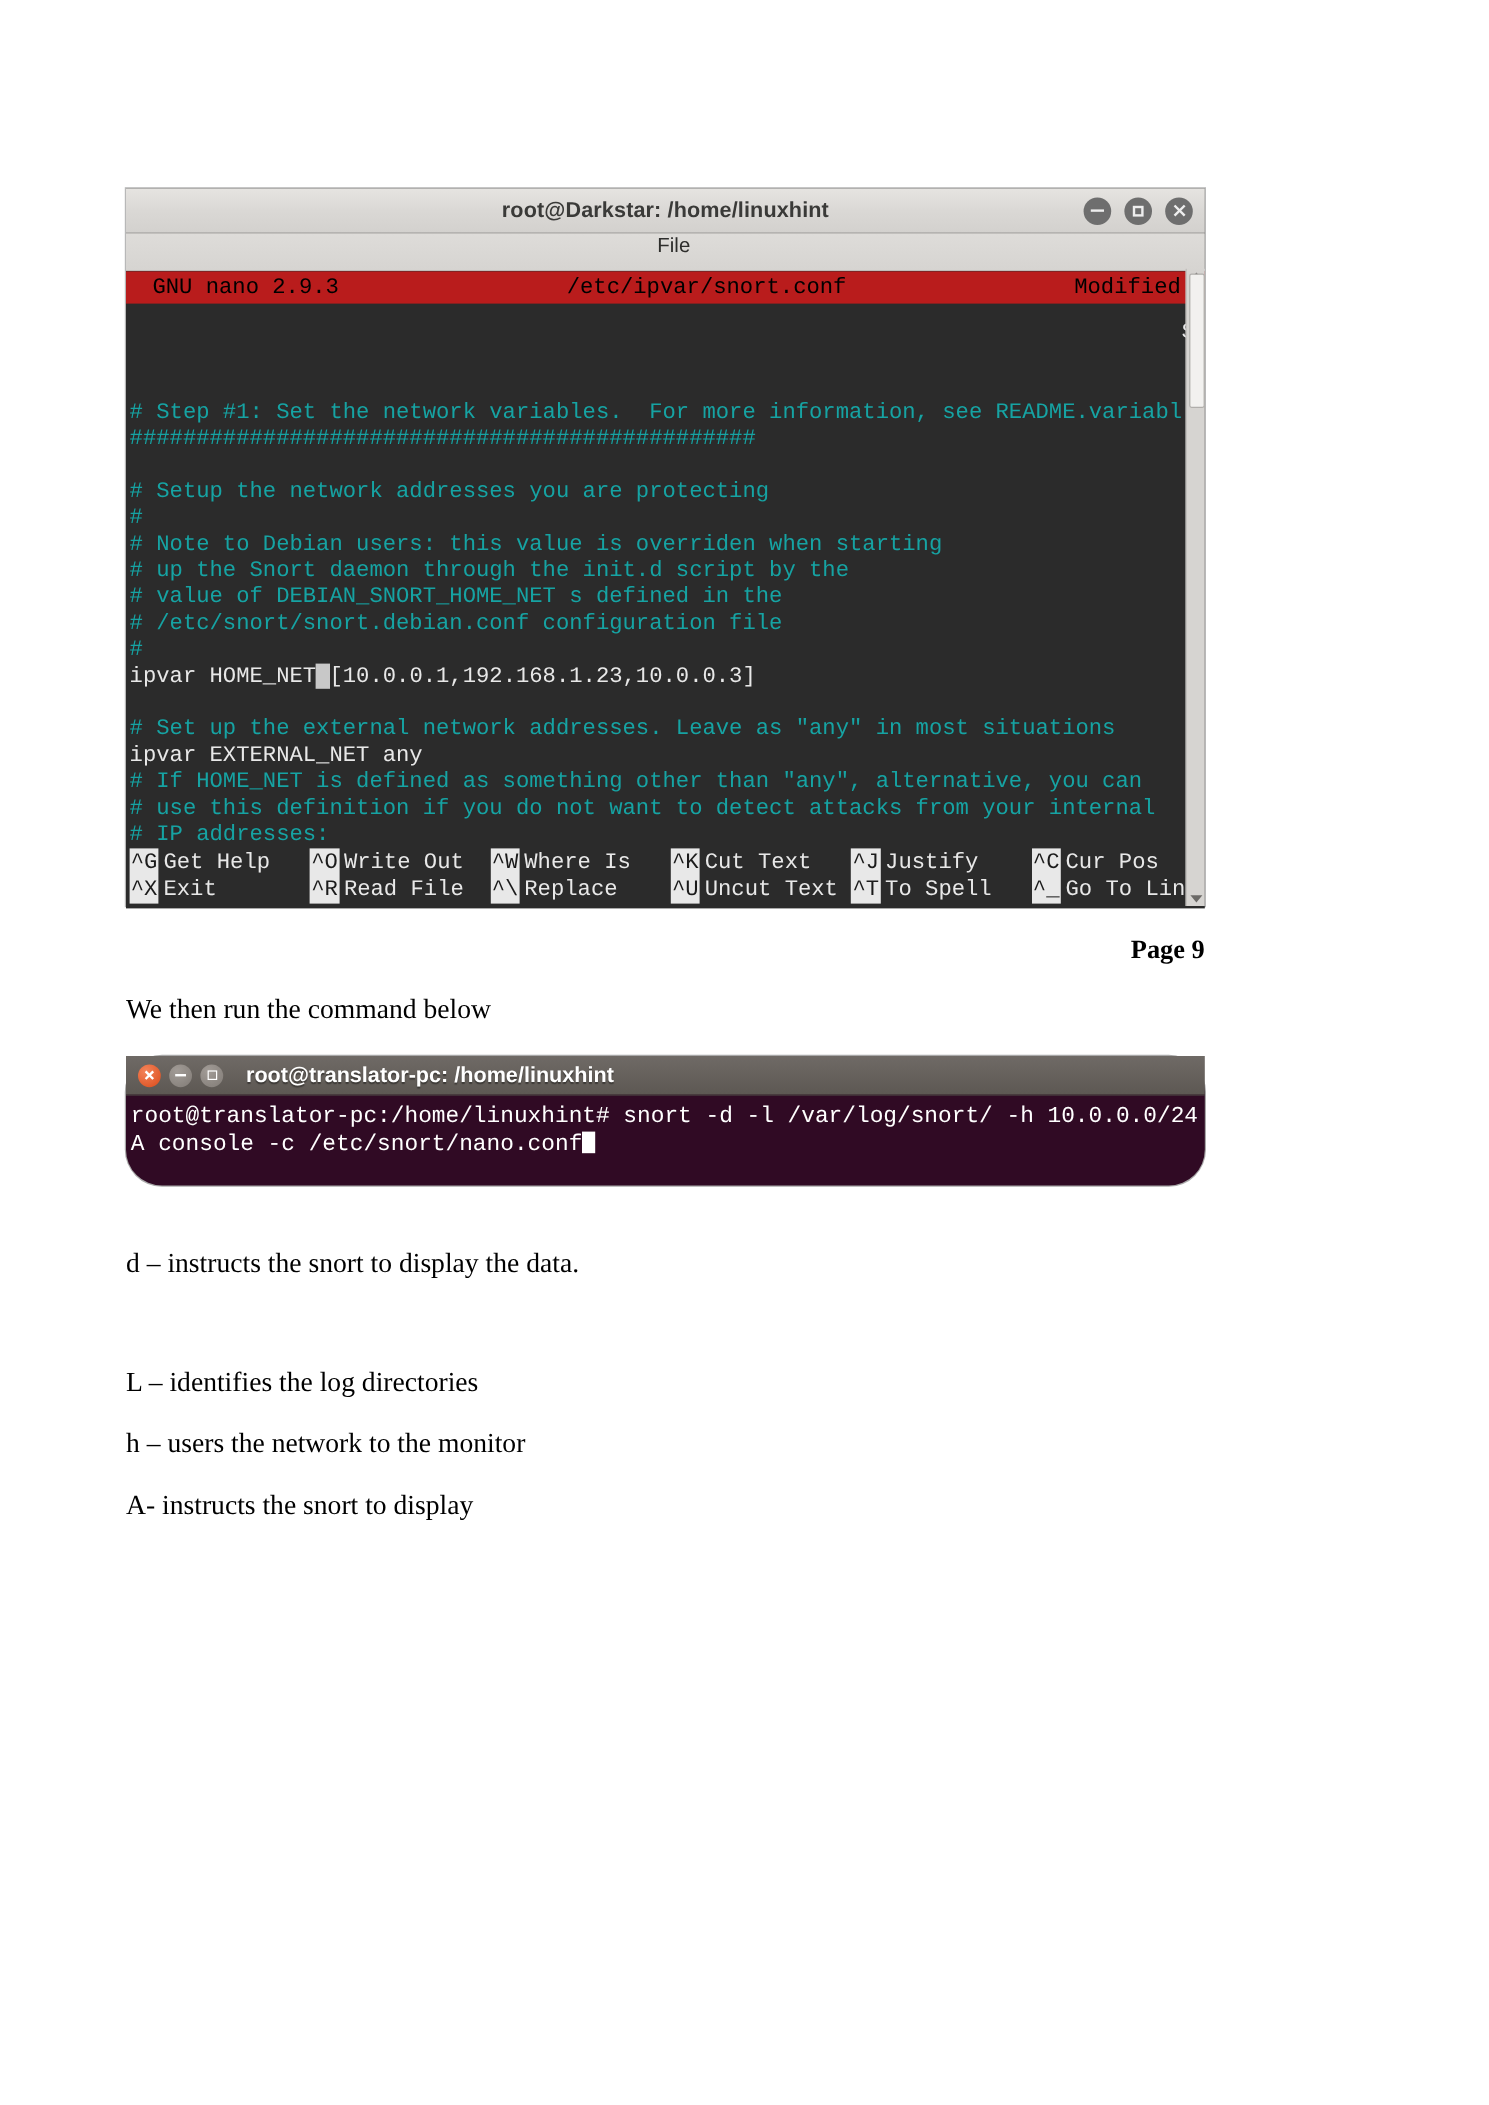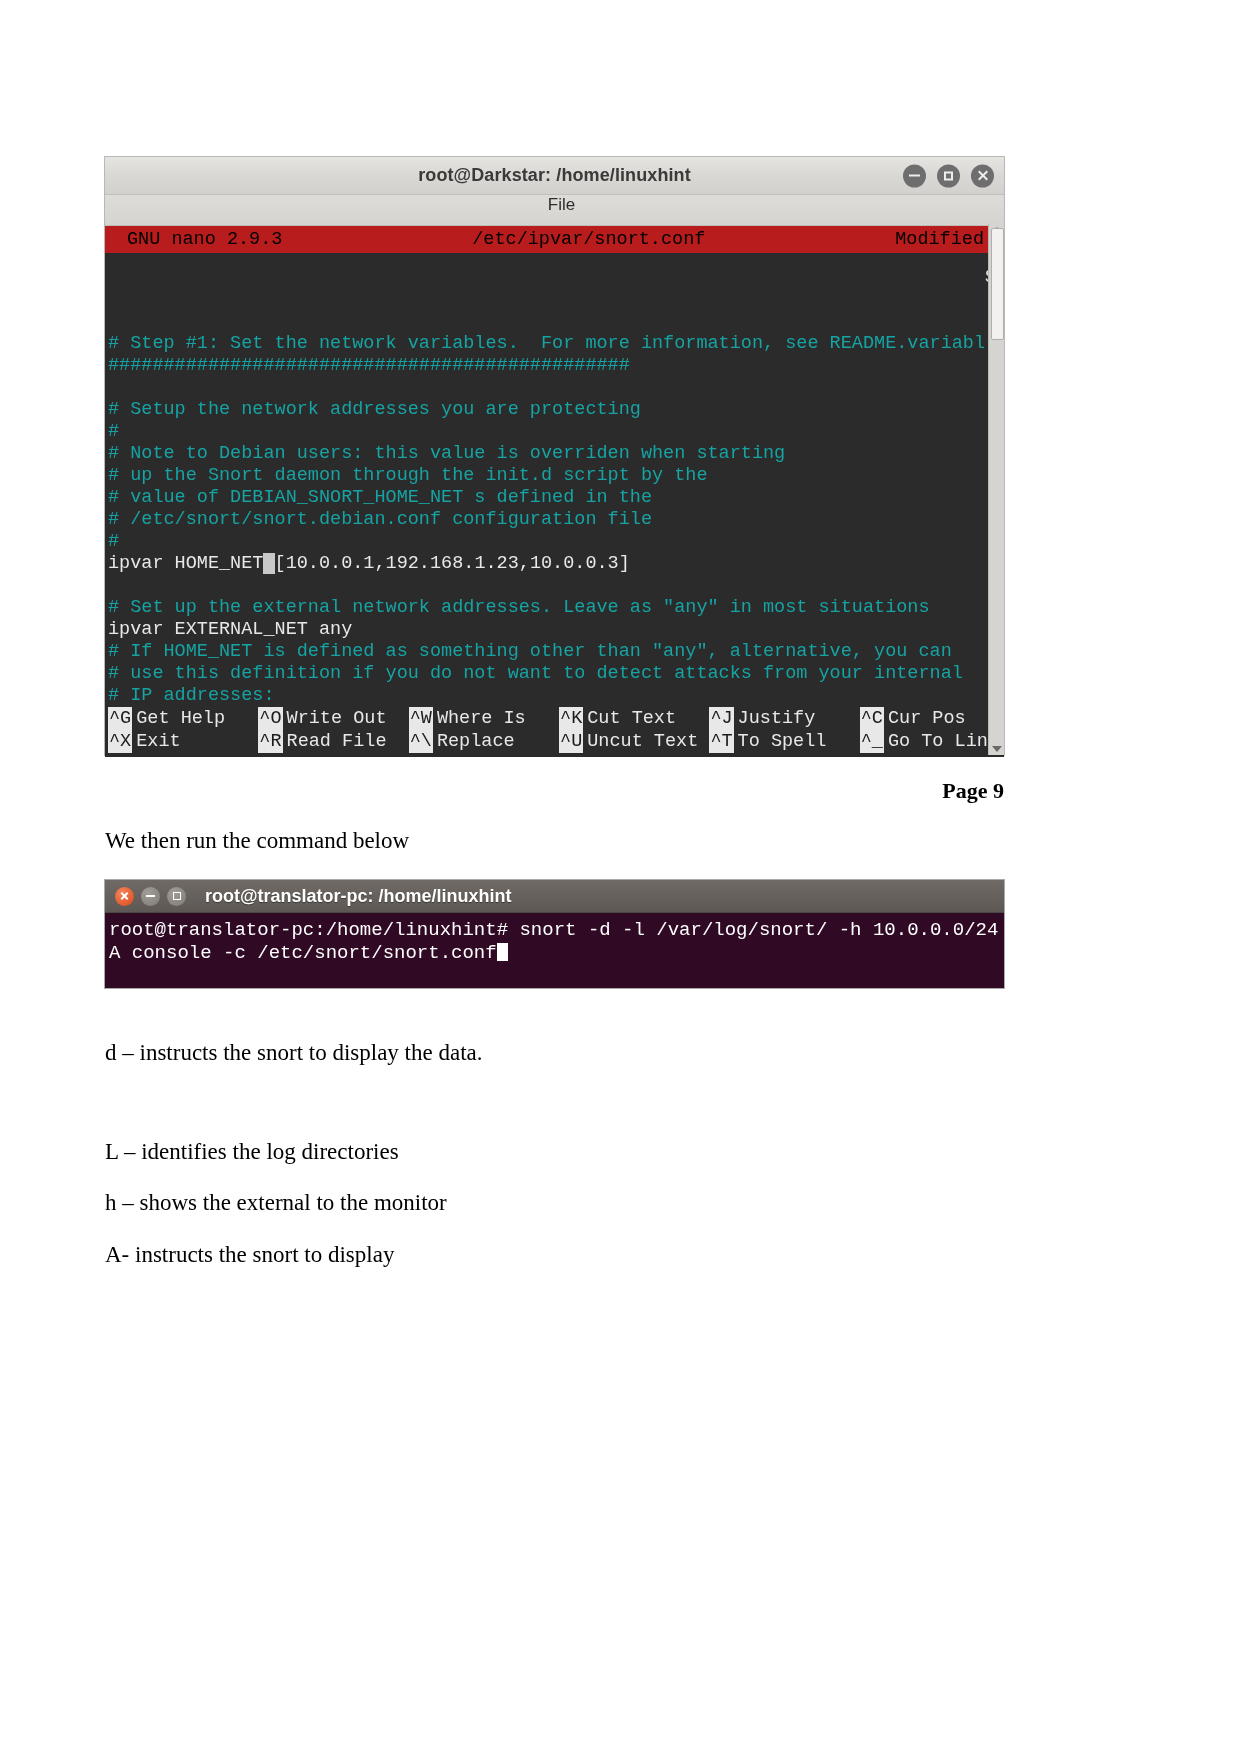--- a/index.html
+++ b/index.html
@@ -250,20 +250,21 @@
 
   
   .ubuntu-window {
     position: absolute;
     left: 105px;
     top: 880px;
     width: 899px;
     height: 108px;
     background: #300a24;
     box-shadow: 0 0 0 1px #a9a9a9;
+    border-radius: 30px;
   }
   .ubuntu-titlebar {
     height: 32px;
     background: linear-gradient(to bottom, #6f6a66 0%, #5d5853 100%);
     display: flex;
     align-items: center;
     padding-left: 10px;
     gap: 7px;
     border-bottom: 1px solid #4b4743;
   }
@@ -382,24 +383,24 @@
         </span>
       <span class="ubtn min">
           <i class="min-g"></i>
         </span>
       <span class="ubtn max">
           <i class="max-g"></i>
         </span>
       <span class="ubuntu-title">root@translator-pc: /home/linuxhint</span>
     </div>
     <div class="ubuntu-body"><span>root@translator-pc:/home/linuxhint# snort -d -l /var/log/snort/ -h 10.0.0.0/24 -</span>
-<span>A console -c /etc/snort/snort.conf</span><span class="cursor-block"></span></div>
+<span>A console -c /etc/snort/nano.conf</span><span class="cursor-block"></span></div>
   </div>
 
   <div id="paragraphs">
       <div class="doc-para" style="top: 828px;">We then run the command below</div>
       <div class="doc-para" style="top: 1040px;">d – instructs the snort to display the data.</div>
       <div class="doc-para" style="top: 1139px;">L – identifies the log directories</div>
-      <div class="doc-para" style="top: 1190px;">h – shows the external to the monitor</div>
+      <div class="doc-para" style="top: 1190px;">h – users the network to the monitor</div>
       <div class="doc-para" style="top: 1242px;">A- instructs the snort to display</div>
     </div>
 
 </div>
 
 </body></html>

